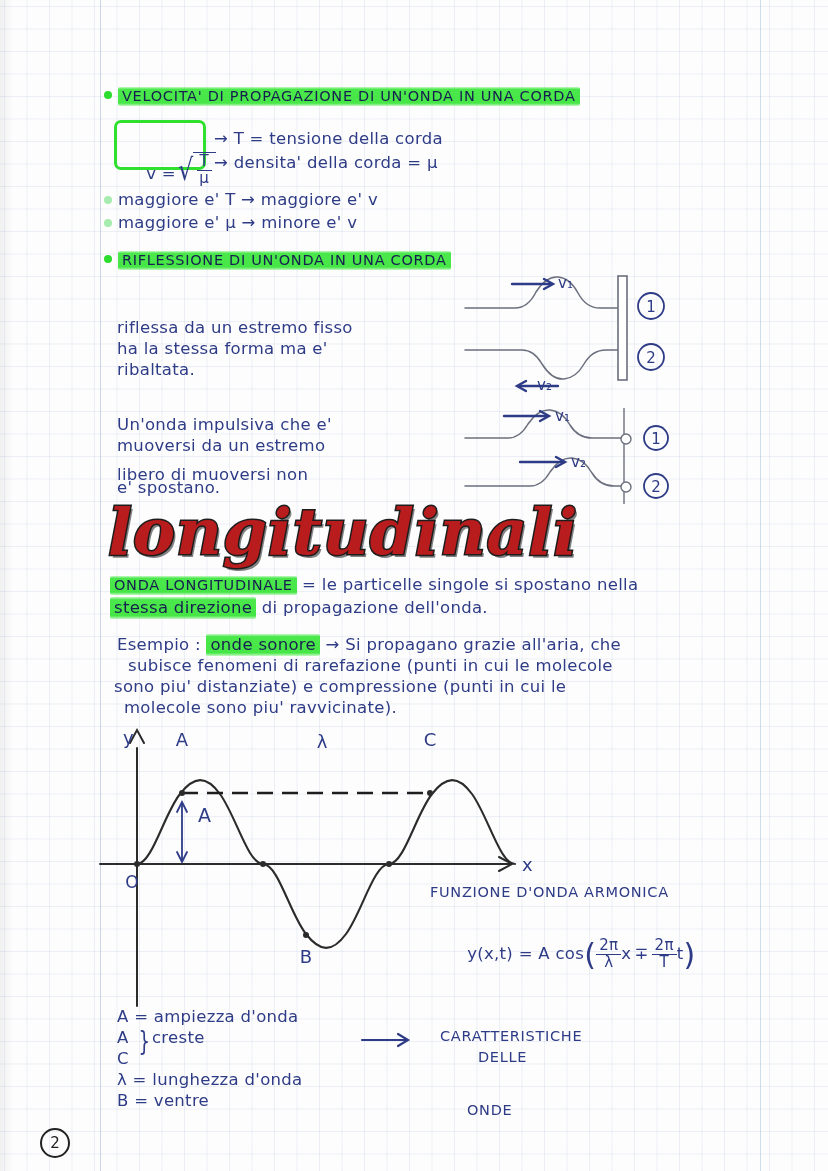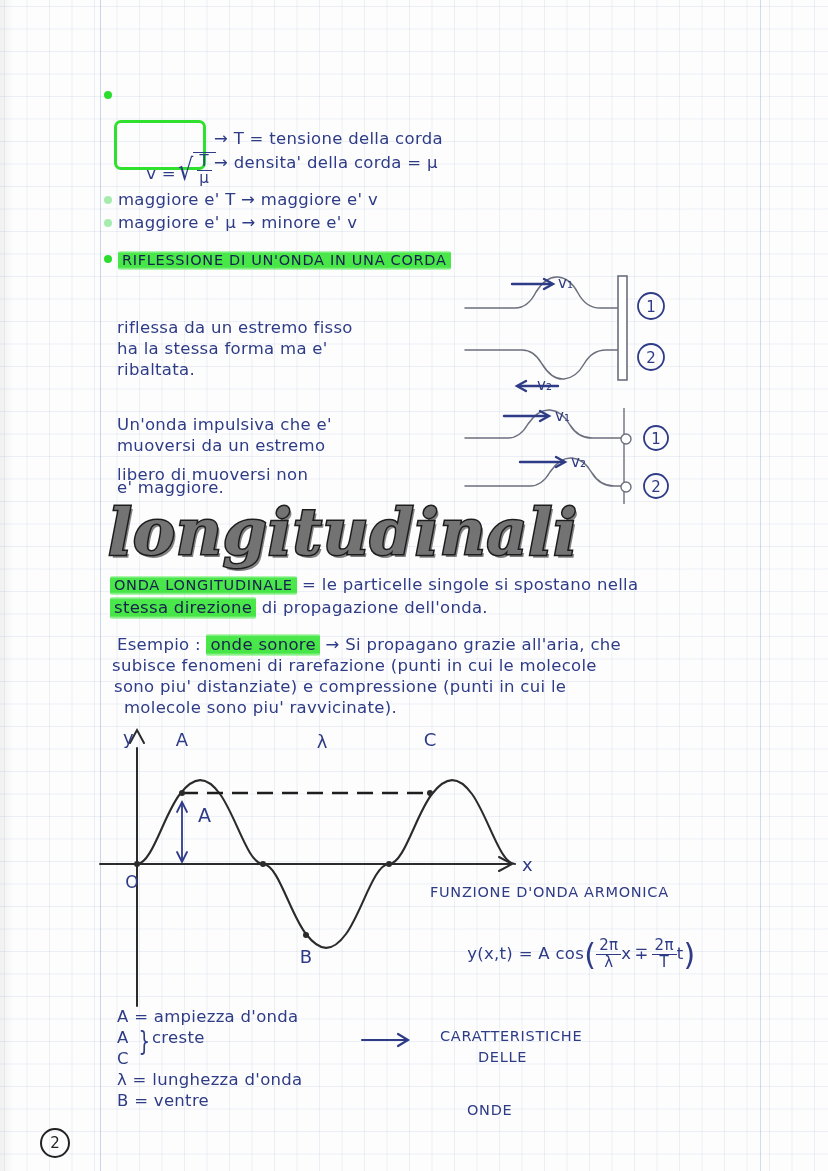--- a/index.html
+++ b/index.html
@@ -116,21 +116,21 @@
   }
 
   
   .bubble-title {
     position: absolute;
     font-family: "DejaVu Serif", serif;
     font-weight: bold;
     font-style: italic;
     font-size: 63px;
     letter-spacing: 1px;
-    color: #737373;
+    color: #b91c1c;
     -webkit-text-stroke: 3px #1d1d1d;
     paint-order: stroke fill;
     text-shadow: 2.5px 3px 0 rgba(30,30,30,0.55);
   }
 
   
   .svg-layer { position: absolute; overflow: visible; }
 
   .legend-brace {
     position: absolute;
@@ -155,20 +155,21 @@
 </head>
 <body>
 
 <div class="page">
   <div class="grid-bg"></div>
   <div class="margin-left"></div>
   <div class="margin-right"></div>
   <div class="edge-shadow"></div>
 
   <div class="bullet" style="left:104px; top:91px;"></div>
+  <div class="hw hw-caps" style="left:118px; top:86px;"><span class="hl">VELOCITA' DI PROPAGAZIONE DI UN'ONDA IN UNA CORDA</span></div>
 
   <div class="formula-box" style="left:114px; top:120px; width:92px; height:50px;"></div>
   <div class="hw" style="left:124px; top:131px;">
     <span>v =</span><span class="sqrt-wrap"><span class="sqrt-sign">√</span><span class="sqrt-body"><span class="frac"><span class="num">T</span><span class="den">μ</span></span></span></span>
   </div>
 
   <div class="hw" style="left:214px; top:128px;">→ T = tensione della corda</div>
   <div class="hw" style="left:214px; top:152px;">→ densita' della corda = μ</div>
 
   <div class="bullet faint" style="left:104px; top:196px;"></div>
@@ -201,21 +202,21 @@
       <circle cx="191" cy="38" r="13"></circle>
       <circle cx="191" cy="89" r="13"></circle>
     </g>
     <text x="191" y="44" fill="#2e3b86" font-family="DejaVu Sans, sans-serif" font-size="15" text-anchor="middle">1</text>
     <text x="191" y="95" fill="#2e3b86" font-family="DejaVu Sans, sans-serif" font-size="15" text-anchor="middle">2</text>
   </svg>
 
   <div class="hw" style="left:117px; top:414px;">Un'onda impulsiva che e'</div>
   <div class="hw" style="left:117px; top:435px;">muoversi da un estremo</div>
   <div class="hw" style="left:117px; top:464px;">libero di muoversi non</div>
-  <div class="hw" style="left:117px; top:477px;">e' maggiore.</div>
+  <div class="hw" style="left:117px; top:477px;">e' spostano.</div>
 
   <svg class="svg-layer" style="left:460px; top:406px;" width="320" height="100" viewBox="0 0 320 100">
     <g stroke="#6b6f7d" stroke-width="1.5" fill="none" stroke-linecap="round">
       <path d="M5,32 L48,32 Q60,32 68,18 Q78,3 90,4 Q102,5 110,19 Q118,32 132,32 L162,32"></path>
       <path d="M5,80 L70,80 Q82,80 90,66 Q100,51 112,52 Q124,53 132,67 Q140,80 154,80 L162,80"></path>
     </g>
     <line x1="164" y1="2" x2="164" y2="98" stroke="#6b6f7d" stroke-width="1.4"></line>
     <circle cx="166" cy="33" r="5" fill="#ffffff" stroke="#6b6f7d" stroke-width="1.4"></circle>
     <circle cx="166" cy="81" r="5" fill="#ffffff" stroke="#6b6f7d" stroke-width="1.4"></circle>
     <g stroke="#2e3b86" stroke-width="2.4" fill="none" stroke-linecap="round">
@@ -233,21 +234,21 @@
     <text x="196" y="38" fill="#2e3b86" font-family="DejaVu Sans, sans-serif" font-size="15" text-anchor="middle">1</text>
     <text x="196" y="86" fill="#2e3b86" font-family="DejaVu Sans, sans-serif" font-size="15" text-anchor="middle">2</text>
   </svg>
 
   <div class="bubble-title" style="left:108px; top:495px;">longitudinali</div>
 
   <div class="hw" style="left:110px; top:574px;"><span class="hl hw-caps">ONDA LONGITUDINALE</span><span> = le particelle singole si spostano nella</span></div>
   <div class="hw" style="left:110px; top:597px;"><span class="hl">stessa direzione</span><span> di propagazione dell'onda.</span></div>
 
   <div class="hw" style="left:117px; top:634px;"><span>Esempio : </span><span class="hl">onde sonore</span><span> → Si propagano grazie all'aria, che</span></div>
-  <div class="hw" style="left:112px; top:655px;text-align:right;">subisce fenomeni di rarefazione (punti in cui le molecole</div>
+  <div class="hw" style="left:128px; top:655px;text-align:right;">subisce fenomeni di rarefazione (punti in cui le molecole</div>
   <div class="hw" style="left:114px; top:676px;">sono piu' distanziate) e compressione (punti in cui le</div>
   <div class="hw" style="left:124px; top:697px;">molecole sono piu' ravvicinate).</div>
 
   <svg class="svg-layer" style="left:90px; top:718px;" width="470" height="290" viewBox="0 0 470 290">
 
     <g stroke="#2b2b2b" stroke-width="2" fill="none" stroke-linecap="round">
       <path d="M47,288 L47,30"></path>
       <path d="M40,25 L47,12 L54,25"></path>
       <path d="M10,146 L420,146"></path>
       <path d="M409,139 L422,146 L409,153"></path>

